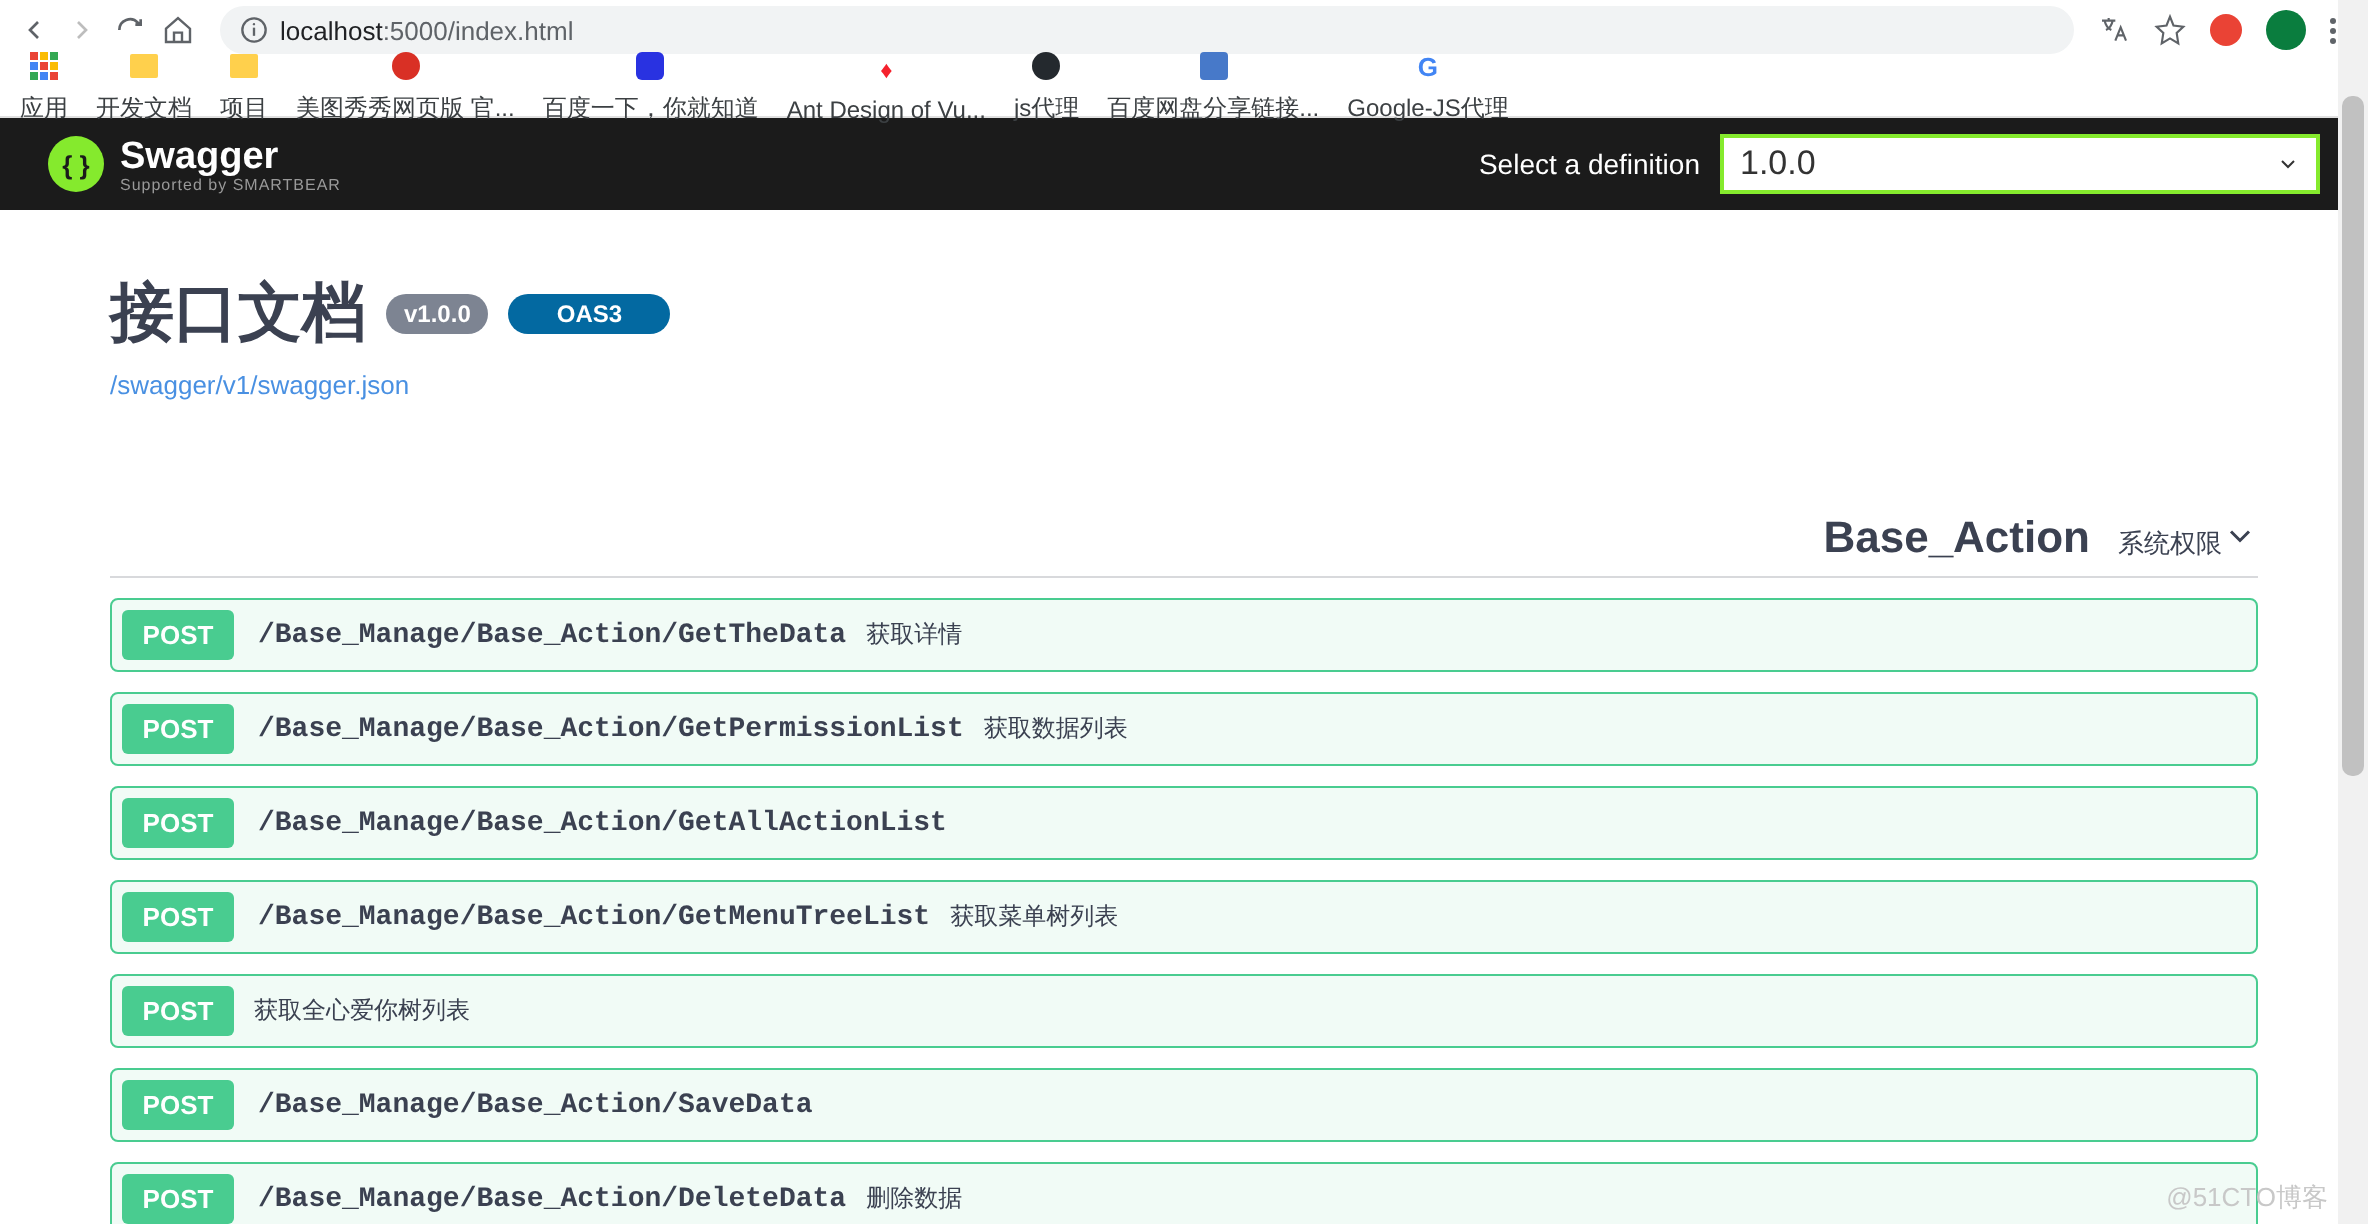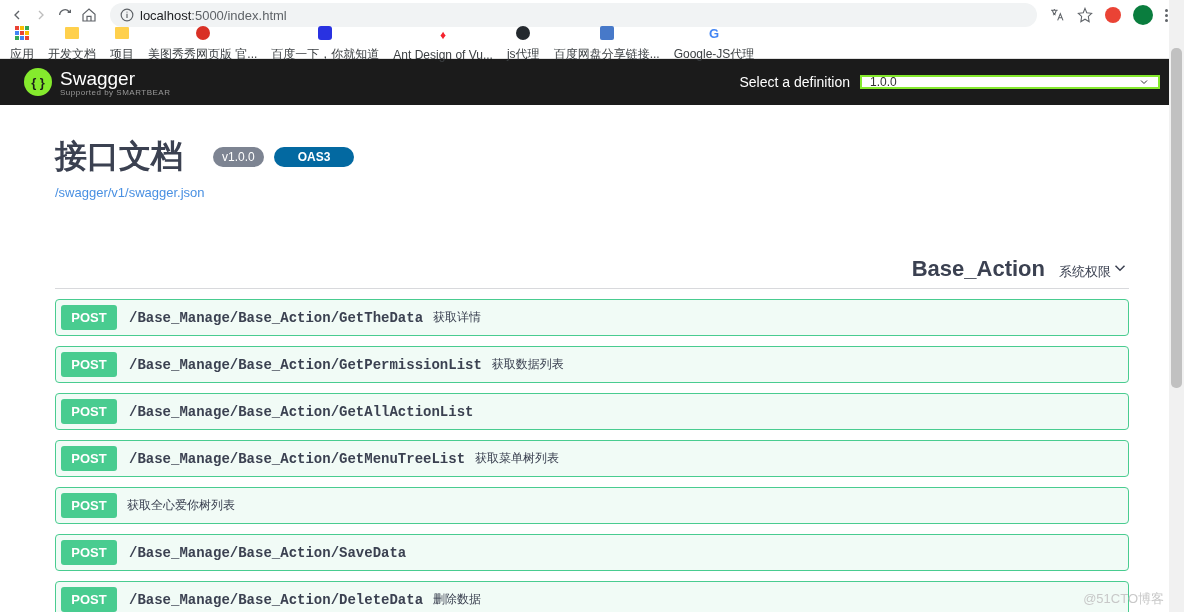--- a/index.html
+++ b/index.html
@@ -40,32 +40,32 @@
     .red-circ { width: 14px; height: 14px; border-radius: 50%; background: #d93025; }
     .blue-paw { width: 14px; height: 14px; border-radius: 3px; background: #2932e1; }
     .gh-icon { width: 14px; height: 14px; border-radius: 50%; background: #24292e; }
     .yel-icon { width: 14px; height: 14px; border-radius: 2px; background: #4779c9; }
     .g-text { font-weight: bold; font-size: 13px; }
     
     
     .swagger-header { background: #1b1b1b; height: 46px; display: flex; align-items: center; justify-content: space-between; padding: 0 24px; }
     .swagger-logo { display: flex; align-items: center; gap: 8px; }
     .swagger-badge { width: 28px; height: 28px; border-radius: 50%; background: #85ea2d; display: flex; align-items: center; justify-content: center; font-weight: bold; font-size: 13px; color: #1b1b1b; }
-    .swagger-name { color: #fff; font-size: 19px; font-weight: 400; }
+    .swagger-name { color: #fff; font-size: 19px; font-weight: 700; }
     .swagger-sub { color: #999; font-size: 8px; letter-spacing: 0.5px; margin-top: -2px; }
     .def-selector { display: flex; align-items: center; gap: 10px; }
     .def-label { color: #fff; font-size: 14px; font-weight: 400; }
-    .def-select { background: #fff; border: 2px solid #85ea2d; padding: 4px 8px; font-size: 12px; width: 300px; height: 14px; display: flex; align-items: center; justify-content: space-between; cursor: pointer; }
+    .def-select { background: #fff; border: 2px solid #85ea2d; padding: 4px 8px; font-size: 17px; width: 300px; height: 30px; display: flex; align-items: center; justify-content: space-between; cursor: pointer; }
     .def-select svg { width: 12px; height: 12px; }
     
     
     .content { padding: 30px 55px 20px; }
     .title-row { display: flex; align-items: center; gap: 10px; text-align: center; }
     .api-title { font-size: 32px; font-weight: 700; color: #3b4151; }
-    .ver-badge { background: #7d8492; color: #fff; font-size: 12px; padding: 3px 9px; border-radius: 14px; font-weight: 400; margin-left: 20px; }
+    .ver-badge { background: #7d8492; color: #fff; font-size: 12px; padding: 3px 9px; border-radius: 14px; font-weight: 700; }
     .oas-badge { background: #0369a1; color: #fff; font-size: 12px; padding: 3px 24px; border-radius: 12px; font-weight: 700; }
     .spec-link { color: #4990e2; font-size: 13px; margin-top: 6px; display: inline-block; cursor: pointer; }
     
     .tag-section { margin-top: 50px; }
     .tag-header { display: flex; align-items: center; justify-content: flex-end; padding: 6px 0; cursor: pointer; border-bottom: 1px solid rgba(59,65,81,0.2); }
     .tag-left { display: flex; align-items: baseline; gap: 14px; }
     .tag-name { font-size: 22px; font-weight: 700; color: #3b4151; }
     .tag-desc { font-size: 13px; color: #3b4151; }
     .tag-chevron svg { width: 18px; height: 18px; stroke: #3b4151; stroke-width: 2; fill: none; }
     

